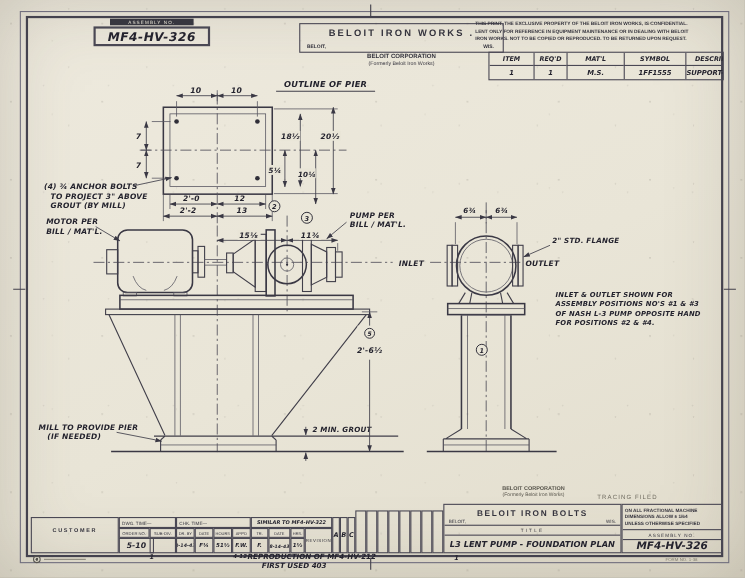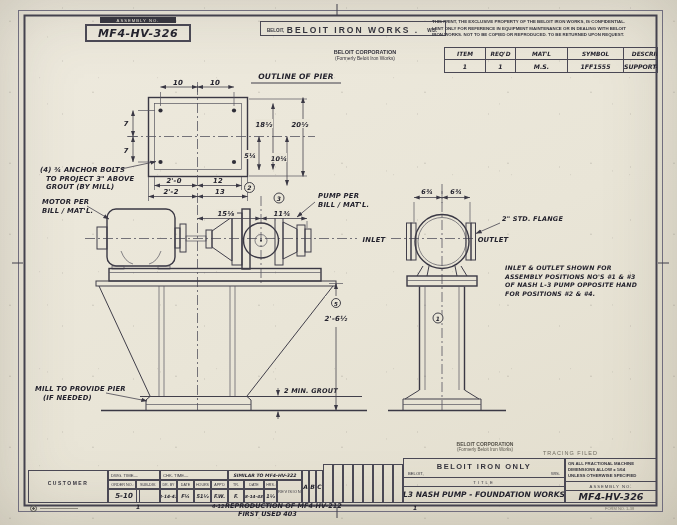--- a/index.html
+++ b/index.html
@@ -233,21 +233,21 @@
         <text x="505" y="278.5" font-size="6.2">ASSEMBLY POSITIONS NO'S #1 &amp; #3</text>
         <text x="505" y="287" font-size="6.2">OF NASH L-3 PUMP OPPOSITE HAND</text>
         <text x="505" y="295.5" font-size="6.2">FOR POSITIONS #2 &amp; #4.</text>
       </g>
     </g>
   </svg>
 
   <div class="abs ctr pt" style="left:100,top:17px;left:100px;width:76px;height:6px;top:17px;background:#37363f;color:#e9e5d7;font-size:4.2px;letter-spacing:1px">ASSEMBLY NO.</div>
   <div class="cell ctr hw" style="left:85px;top:24px;width:106px;height:18px;border-width:2px;font-size:11px;letter-spacing:.5px">MF4-HV-326</div>
 
-  <div class="cell" style="left:260px;top:21px;width:186px;height:15px;border-width:1.5px">
+  <div class="cell" style="left:272px;top:21px;width:186px;height:27px;border-width:1.5px">
     <div class="abs pt nw" style="left:0;right:0;top:3px;text-align:center;font-size:8.5px;font-weight:bold;letter-spacing:2px">BELOIT IRON WORKS .</div>
     <div class="abs pt" style="left:6px;bottom:2px;font-size:4.5px;font-weight:bold">BELOIT,</div>
     <div class="abs pt" style="right:8px;bottom:2px;font-size:4.5px;font-weight:bold">WIS.</div>
   </div>
   <div class="abs pt" style="left:272px;top:49px;width:186px;text-align:center;font-size:5.5px;font-weight:bold">BELOIT CORPORATION</div>
   <div class="abs pt" style="left:272px;top:56px;width:186px;text-align:center;font-size:4.8px">(Formerly Beloit Iron Works)</div>
 
   <div class="abs pt" style="left:432px;top:19px;width:226px;font-size:4.4px;font-weight:bold;line-height:6.6px">
     <div class="nw">THIS PRINT, THE EXCLUSIVE PROPERTY OF THE BELOIT IRON WORKS, IS CONFIDENTIAL.</div>
     <div class="nw">LENT ONLY FOR REFERENCE IN EQUIPMENT MAINTENANCE OR IN DEALING WITH BELOIT</div>
@@ -310,26 +310,26 @@
   <div class="cell" style="left:333px;top:464px;width:10px;height:39px"></div>
   <div class="cell" style="left:343px;top:464px;width:10px;height:39px"></div>
   <div class="cell" style="left:353px;top:464px;width:10px;height:39px"></div>
   <div class="cell" style="left:363px;top:464px;width:10px;height:39px"></div>
   <div class="cell" style="left:373px;top:464px;width:10px;height:39px"></div>
   <div class="cell" style="left:383px;top:464px;width:10px;height:39px"></div>
   <div class="cell" style="left:393px;top:464px;width:10px;height:39px"></div>
 
   <div class="cell" style="left:403px;top:458px;width:162px;height:45px">
     <div class="abs" style="left:0;right:0;top:0;height:18px">
-      <div class="abs pt nw" style="left:0;right:0;top:3px;text-align:center;font-size:7.5px;font-weight:bold;letter-spacing:1.5px">BELOIT IRON ONLY</div>
+      <div class="abs pt nw" style="left:0;right:0;top:3px;text-align:center;font-size:7.5px;font-weight:bold;letter-spacing:1.5px">BELOIT IRON BOLTS</div>
       <div class="abs pt" style="left:4px;bottom:1px;font-size:4.2px">BELOIT,</div>
       <div class="abs pt" style="right:4px;bottom:1px;font-size:4.2px">WIS.</div>
     </div>
     <div class="abs ctr pt" style="left:0;right:0;top:18px;height:8px;border-top:1px solid #4a4854;border-bottom:1px solid #4a4854;font-size:4.2px;letter-spacing:2px">TITLE</div>
-    <div class="abs ctr hw nw" style="left:0;right:0;top:26px;height:19px;font-size:7.5px">L3  NASH PUMP - FOUNDATION  WORKS</div>
+    <div class="abs ctr hw nw" style="left:0;right:0;top:26px;height:19px;font-size:7.5px">L3  LENT PUMP - FOUNDATION  PLAN</div>
   </div>
 
   <div class="cell" style="left:565px;top:458px;width:92px;height:45px">
     <div class="abs pt" style="left:2px;top:2px;right:2px;font-size:4.3px;font-weight:bold;line-height:5.8px">
       <div class="nw">ON ALL FRACTIONAL MACHINE</div>
       <div class="nw">DIMENSIONS ALLOW ± 1/64</div>
       <div class="nw">UNLESS OTHERWISE SPECIFIED</div>
     </div>
     <div class="abs ctr pt" style="left:0;right:0;top:22px;height:8px;border-top:1px solid #4a4854;border-bottom:1px solid #4a4854;font-size:4.2px;letter-spacing:1px">ASSEMBLY NO.</div>
     <div class="abs ctr hw nw" style="left:0;right:0;top:30px;height:15px;font-size:9.5px">MF4-HV-326</div>

